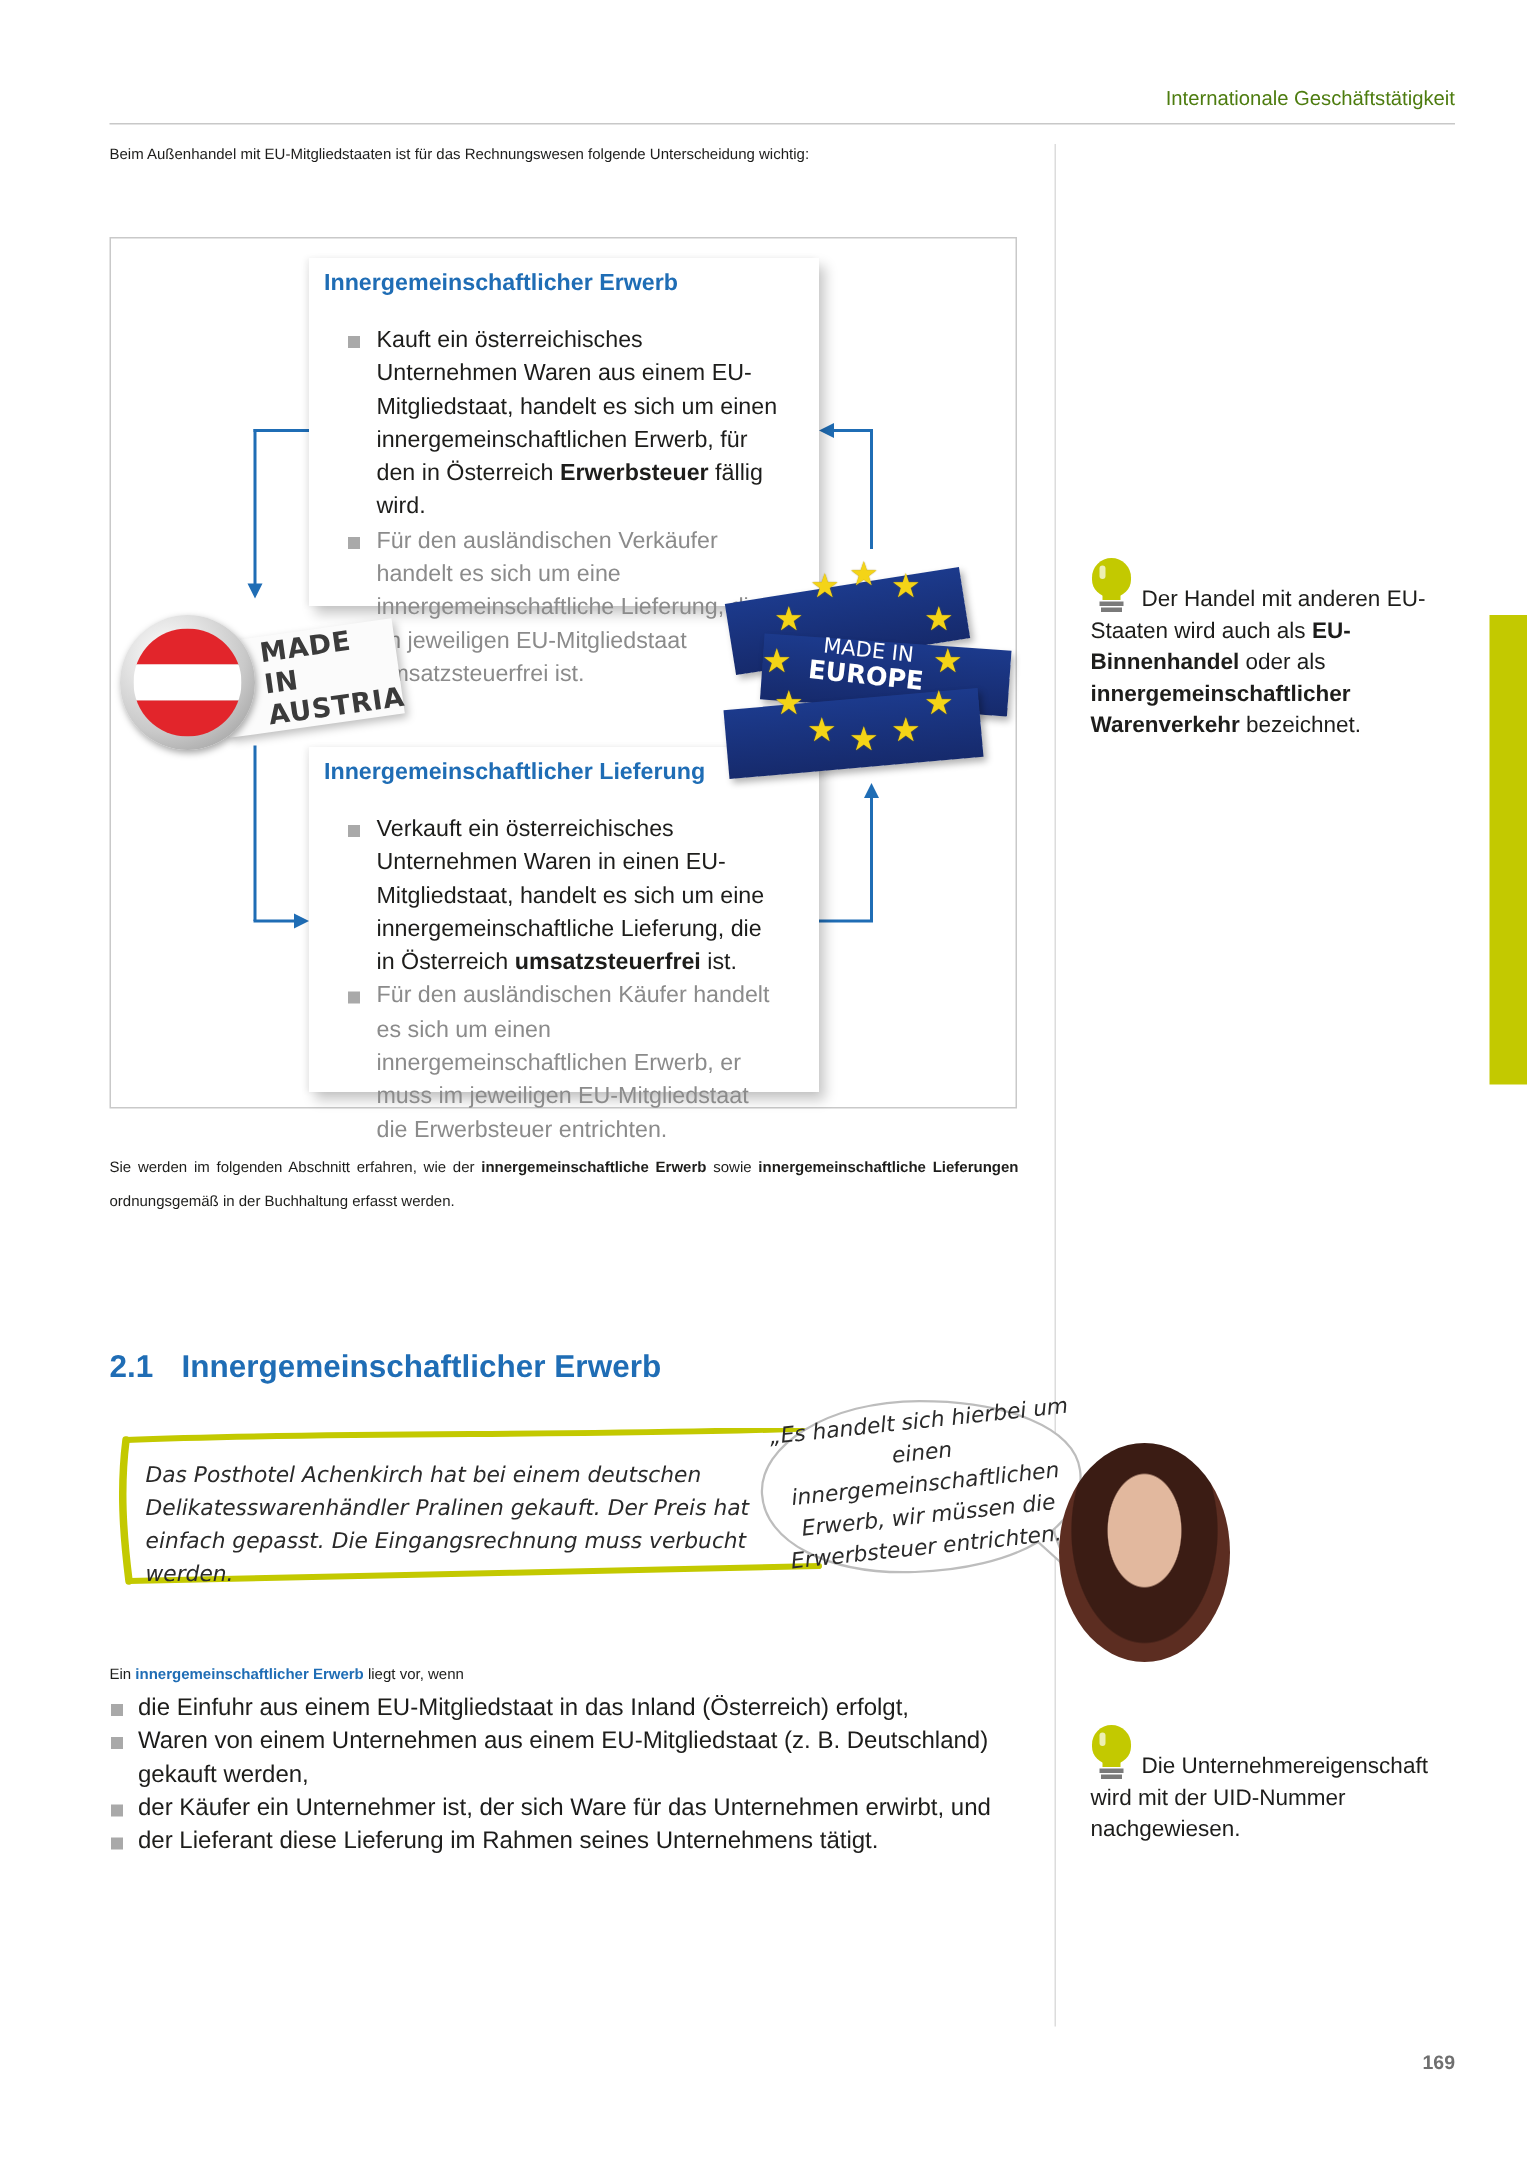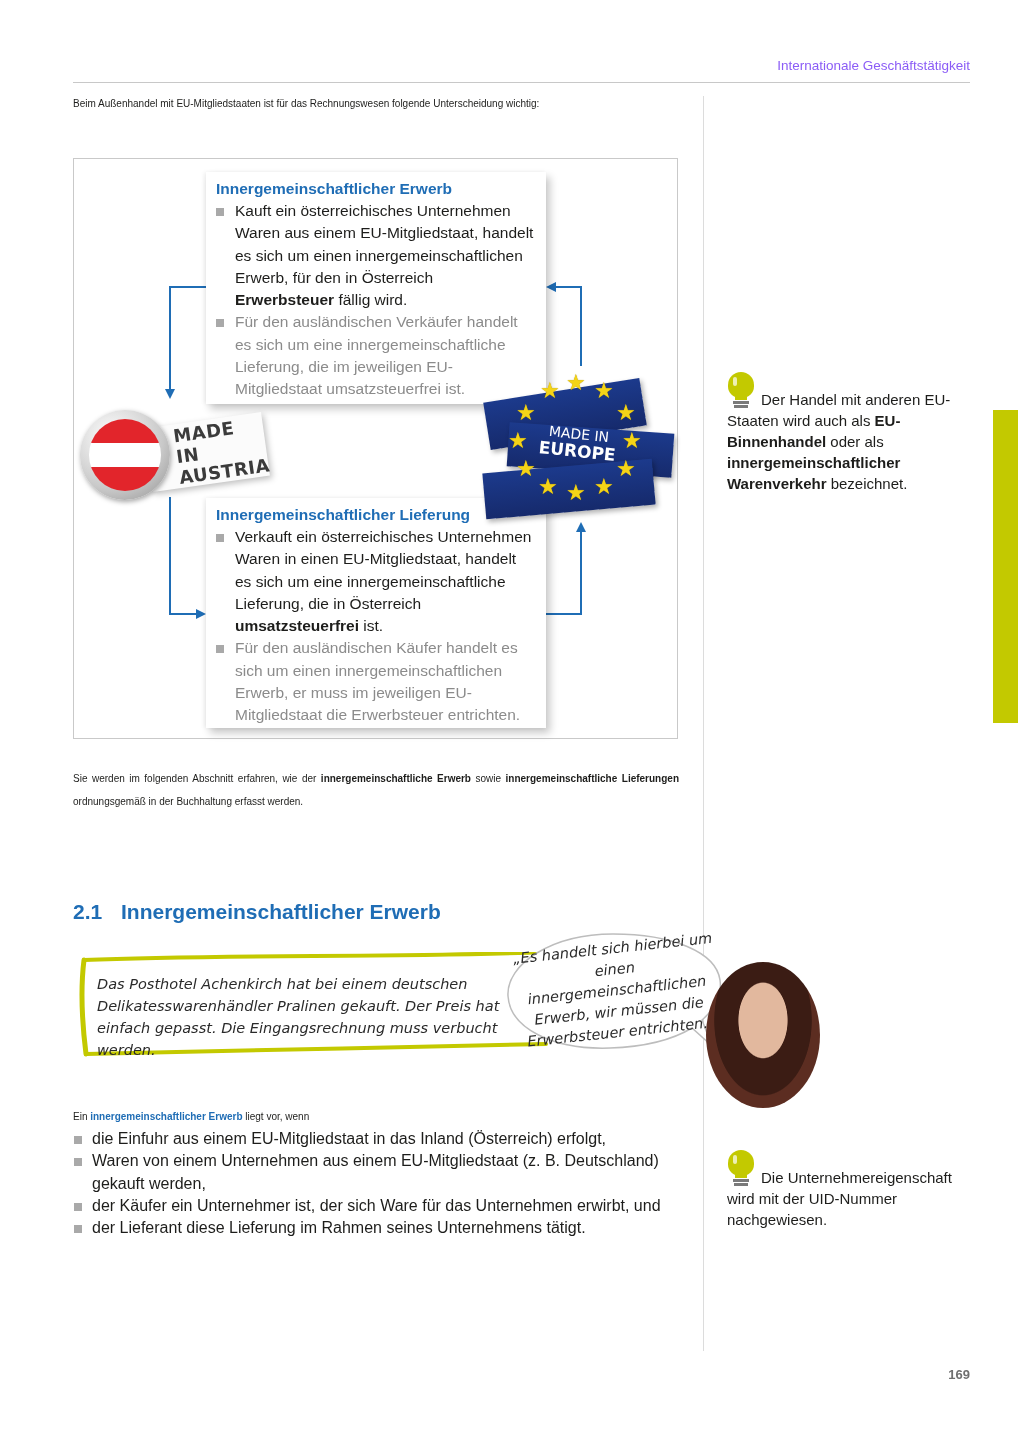--- a/index.html
+++ b/index.html
@@ -3,42 +3,42 @@
 <meta charset="utf-8">
 <style>
   html, body { margin: 0; padding: 0; background: #ffffff; }
   body { width: 1018px; height: 1440px; position: relative; overflow: hidden;
          font-family: "Liberation Sans", "DejaVu Sans", sans-serif; color: #1d1d1b; }
   .abs { position: absolute; }
   .blue { color: #1f6db5; }
   b, .b { font-weight: bold; }
 
   
-  #running-head { left: 700px; top: 58px; width: 270px; text-align: right; font-size: 13.5px; color: #8b5cf6; }
+  #running-head { left: 700px; top: 58px; width: 270px; text-align: right; font-size: 13.5px; color: #4d7c0f; }
   #head-rule { left: 73px; top: 82px; width: 897px; height: 1px; background: #c8c8c8; }
 
   
   #col-divider { left: 703px; top: 96px; width: 1px; height: 1255px; background: #dcdcdc; }
 
   
   #side-tab { left: 993px; top: 410px; width: 25px; height: 313px; background: #c3c900; }
 
   .body-text { font-size: 10px; line-height: 22.5px; }
   #intro { left: 73px; top: 93px; width: 606px; text-align: justify; }
 
   
   #frame { left: 73px; top: 158px; width: 605px; height: 581px; border: 1px solid #c9c9c9; box-sizing: border-box; background: #fff; }
 
   .card { position: absolute; left: 206px; width: 340px; background: #fff;
           box-shadow: 4px 5px 8px rgba(0,0,0,0.22), -2px 0 4px rgba(0,0,0,0.06);
           padding: 6px 10px 6px 10px; box-sizing: border-box; }
   #card-erwerb { top: 172px; height: 232px; }
   #card-lieferung { top: 498px; height: 230px; }
   .card-title { color: #1f6db5; font-weight: bold; font-size: 15.5px; line-height: 22px; }
-  .card ul { list-style: none; margin: 0; padding: 0; }
+  .card ul { list-style: none; margin: 16px; padding: 0; }
   .card li { position: relative; padding-left: 19px; font-size: 15.5px; line-height: 22.3px; }
   .card li .sq { position: absolute; left: 0; top: 8px; width: 8px; height: 8px; background: #a9a9a9; }
   .card li.muted { color: #8b8b8b; }
 
   
   .arr-line { position: absolute; background: #1f6db5; }
   .tri-down { position: absolute; width: 0; height: 0; border-left: 5px solid transparent; border-right: 5px solid transparent; border-top: 10px solid #1f6db5; }
   .tri-up { position: absolute; width: 0; height: 0; border-left: 5px solid transparent; border-right: 5px solid transparent; border-bottom: 10px solid #1f6db5; }
   .tri-right { position: absolute; width: 0; height: 0; border-top: 5px solid transparent; border-bottom: 5px solid transparent; border-left: 10px solid #1f6db5; }
   .tri-left { position: absolute; width: 0; height: 0; border-top: 5px solid transparent; border-bottom: 5px solid transparent; border-right: 10px solid #1f6db5; }

